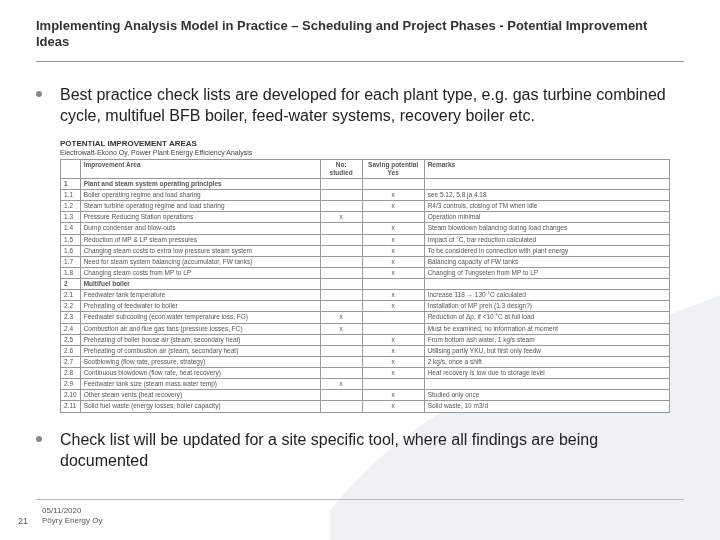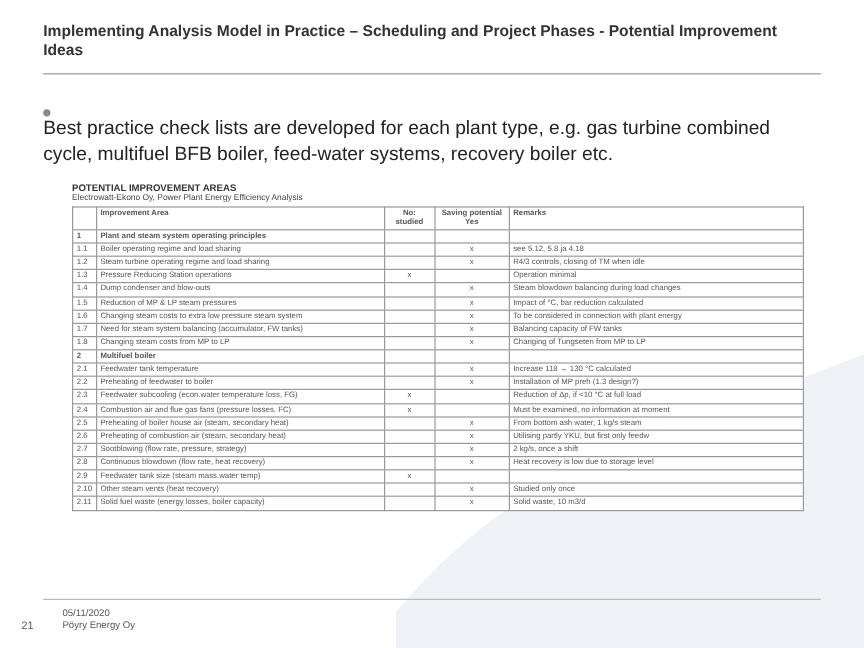--- a/index.html
+++ b/index.html
@@ -27,21 +27,20 @@
     color: #333;
     line-height: 1.25;
     padding-bottom: 10px;
     border-bottom: 1px solid #999;
     margin-bottom: 22px;
   }
   .bullet-row {
     display: flex;
     align-items: flex-start;
     margin-bottom: 12px;
-    flex-direction: column;
   }
   .bullet-dot {
     width: 6px; height: 6px;
     background: #888;
     border-radius: 50%;
     margin-top: 7px;
     margin-right: 18px;
     flex-shrink: 0;
   }
   .bullet-text {
@@ -87,21 +86,21 @@
     padding: 0 36px 0 18px;
     z-index: 2;
   }
   .hr-footer {
     position: absolute;
     left: 36px; right: 36px;
     bottom: 40px;
     border-top: 1px solid #bbb;
     z-index: 2;
   }
-  .page-num { font-size: 9px; color: #555; margin-right: 24px; }
+  .page-num { font-size: 9px; color: #555; margin-right: 14px; }
   .foot-meta { font-size: 8px; color: #555; line-height: 1.25; flex: 1; }
   .logo-wrap { display: flex; align-items: center; gap: 6px; }
   .logo-mark { width: 26px; height: 26px; }
   .logo-text { font-size: 16px; font-weight: bold; color: #003a6b; letter-spacing: 0.5px; }
 </style>
 </head>
 <body>
 
 <div class="bg-swoosh">
   <svg viewBox="0 0 500 360">
@@ -276,20 +275,24 @@
             <td class="col-num">2.11</td>
             <td class="col-area">Solid fuel waste (energy losses, boiler capacity)</td>
             <td class="col-stud c"></td>
             <td class="col-sav c">x</td>
             <td class="col-rem">Solid waste, 10 m3/d</td>
           </tr>
         </tbody>
     </table>
   </div>
 
+  <div class="bullet-row">
+    <div class="bullet-dot"></div>
+    <div class="bullet-text">Check list will be updated for a site specific tool, where all findings are being documented</div>
+  </div>
 </div>
 
 <div class="hr-footer"></div>
 
 <div class="footer">
   <div class="page-num">21</div>
   <div class="foot-meta">
     <div>05/11/2020</div>
     <div>Pöyry Energy Oy</div>
   </div>

